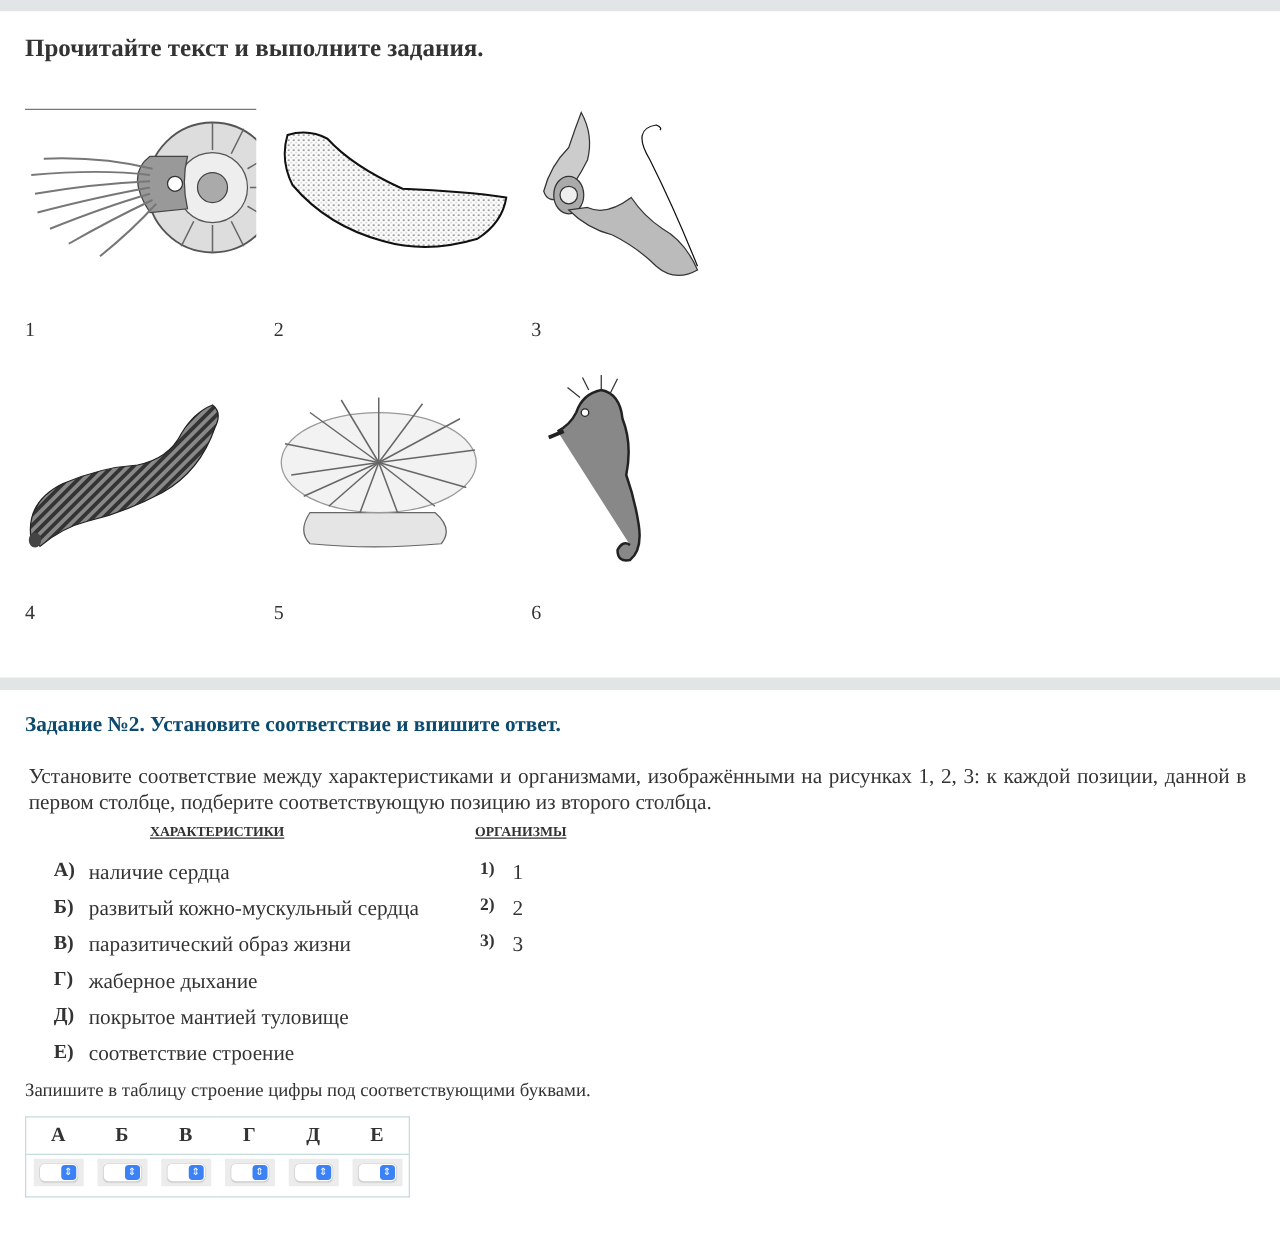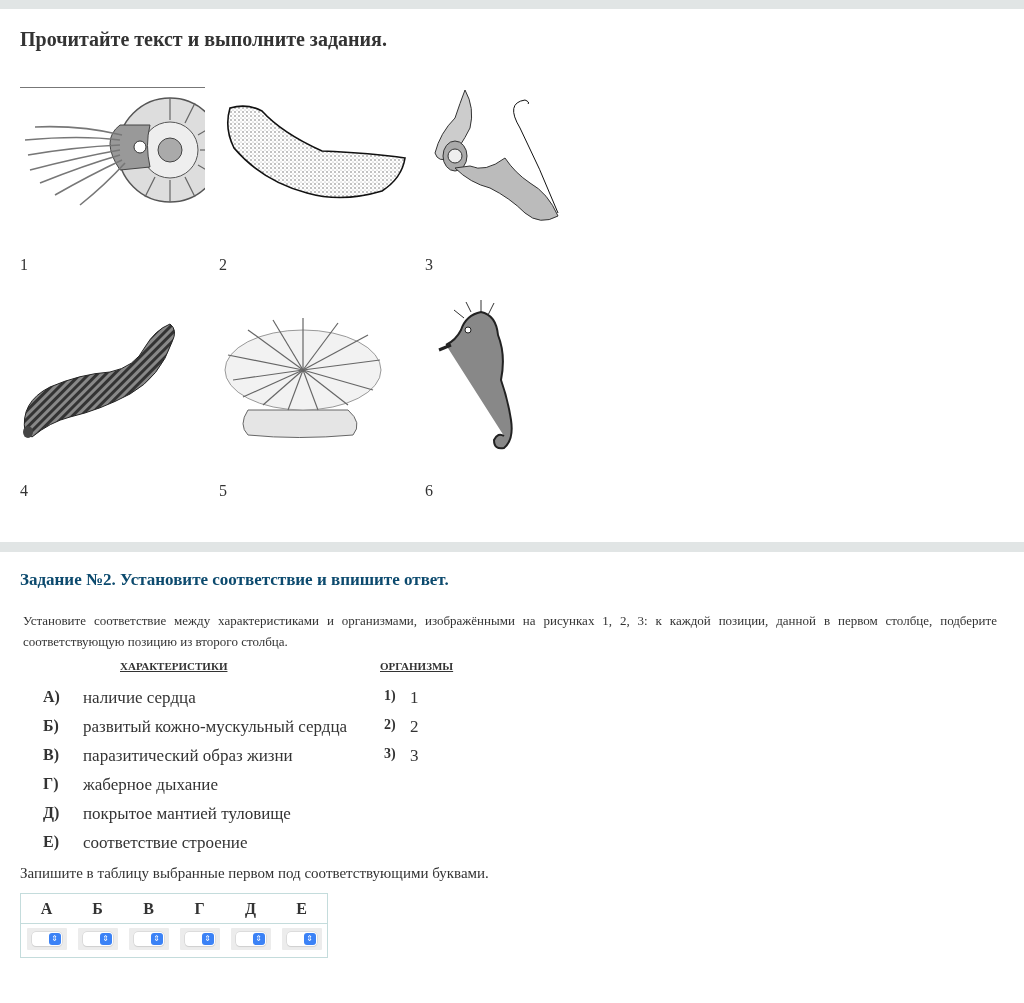--- a/index.html
+++ b/index.html
@@ -6,25 +6,25 @@
   body { width: 1024px; height: 1003px; position: relative; overflow: hidden;
          font-family: "Liberation Serif", "DejaVu Serif", serif; color: #333; }
   .bar { position: absolute; left: 0; width: 1024px; background: #e1e5e5; }
   .bar.top { top: 0; height: 9px; }
   .bar.mid { top: 542px; height: 10px; }
   .title1 { position: absolute; left: 20px; top: 28px; font-size: 20px; font-weight: bold; color: #333; }
   .rule { position: absolute; left: 20px; top: 87px; width: 185px; height: 1px; background: #777; }
   .fig { position: absolute; }
   .fig-num { position: absolute; font-size: 16px; color: #333; }
   .title2 { position: absolute; left: 20px; top: 570px; font-size: 17px; font-weight: bold; color: #0c4a6e; }
-  .para { position: absolute; left: 23px; top: 610px; width: 974px; font-size: 13px; line-height: 21px; text-align: justify; color: #333; }
+  .para { position: absolute; left: 23px; top: 610px; width: 974px; font-size: 17px; line-height: 21px; text-align: justify; color: #333; }
   .col-head { position: absolute; top: 660px; font-size: 11px; font-weight: bold; text-decoration: underline; color: #333; }
   .item { position: absolute; font-size: 17px; color: #333; }
   .item .lbl { font-weight: bold; position: absolute; left: 0; font-size: 16px; }
-  .item .txt { position: absolute; left: 40px; white-space: nowrap; }
+  .item .txt { position: absolute; left: 28px; white-space: nowrap; }
   .instr { position: absolute; left: 20px; top: 865px; font-size: 15px; color: #333; }
   table.ans { position: absolute; left: 20px; top: 893px; border-collapse: collapse; border: 1px solid #c4dcdc; }
   table.ans th { font-size: 16px; font-weight: bold; height: 29px; width: 51px; padding: 0; border-bottom: 1px solid #c4dcdc; text-align: center; color: #333; }
   table.ans td { height: 33px; padding: 0; text-align: center; }
   .sel-wrap { display: inline-block; background: #ececec; padding: 4px 5px; border-radius: 1px; }
   .sel { width: 30px; height: 14px; background: #fff; border-radius: 4px; box-shadow: 0 0 0 0.5px #ccc, 0 1px 1px rgba(0,0,0,0.1); position: relative; }
   .sel .arrow { position: absolute; right: 1px; top: 1px; width: 12px; height: 12px; background: #3b82f6; border-radius: 3px; color: #fff; font-size: 8px; line-height: 12px; text-align: center; font-family: "DejaVu Sans", sans-serif; }
 </style>
 </head>
 <body>
@@ -168,21 +168,21 @@
 </div>
 <div class="item" style="left:384px;top:717px">
   <span class="lbl" style="font-size:14px">2)</span>
   <span class="txt" style="left:26px">2</span>
 </div>
 <div class="item" style="left:384px;top:746px">
   <span class="lbl" style="font-size:14px">3)</span>
   <span class="txt" style="left:26px">3</span>
 </div>
 
-<div class="instr">Запишите в таблицу выбранные первом под соответствующими буквами.</div>
+<div class="instr">Запишите в таблицу строение цифры под соответствующими буквами.</div>
 
 <table class="ans">
   <tbody>
       <tr>
     <th>А</th>
     <th>Б</th>
     <th>В</th>
     <th>Г</th>
     <th>Д</th>
     <th>Е</th>

